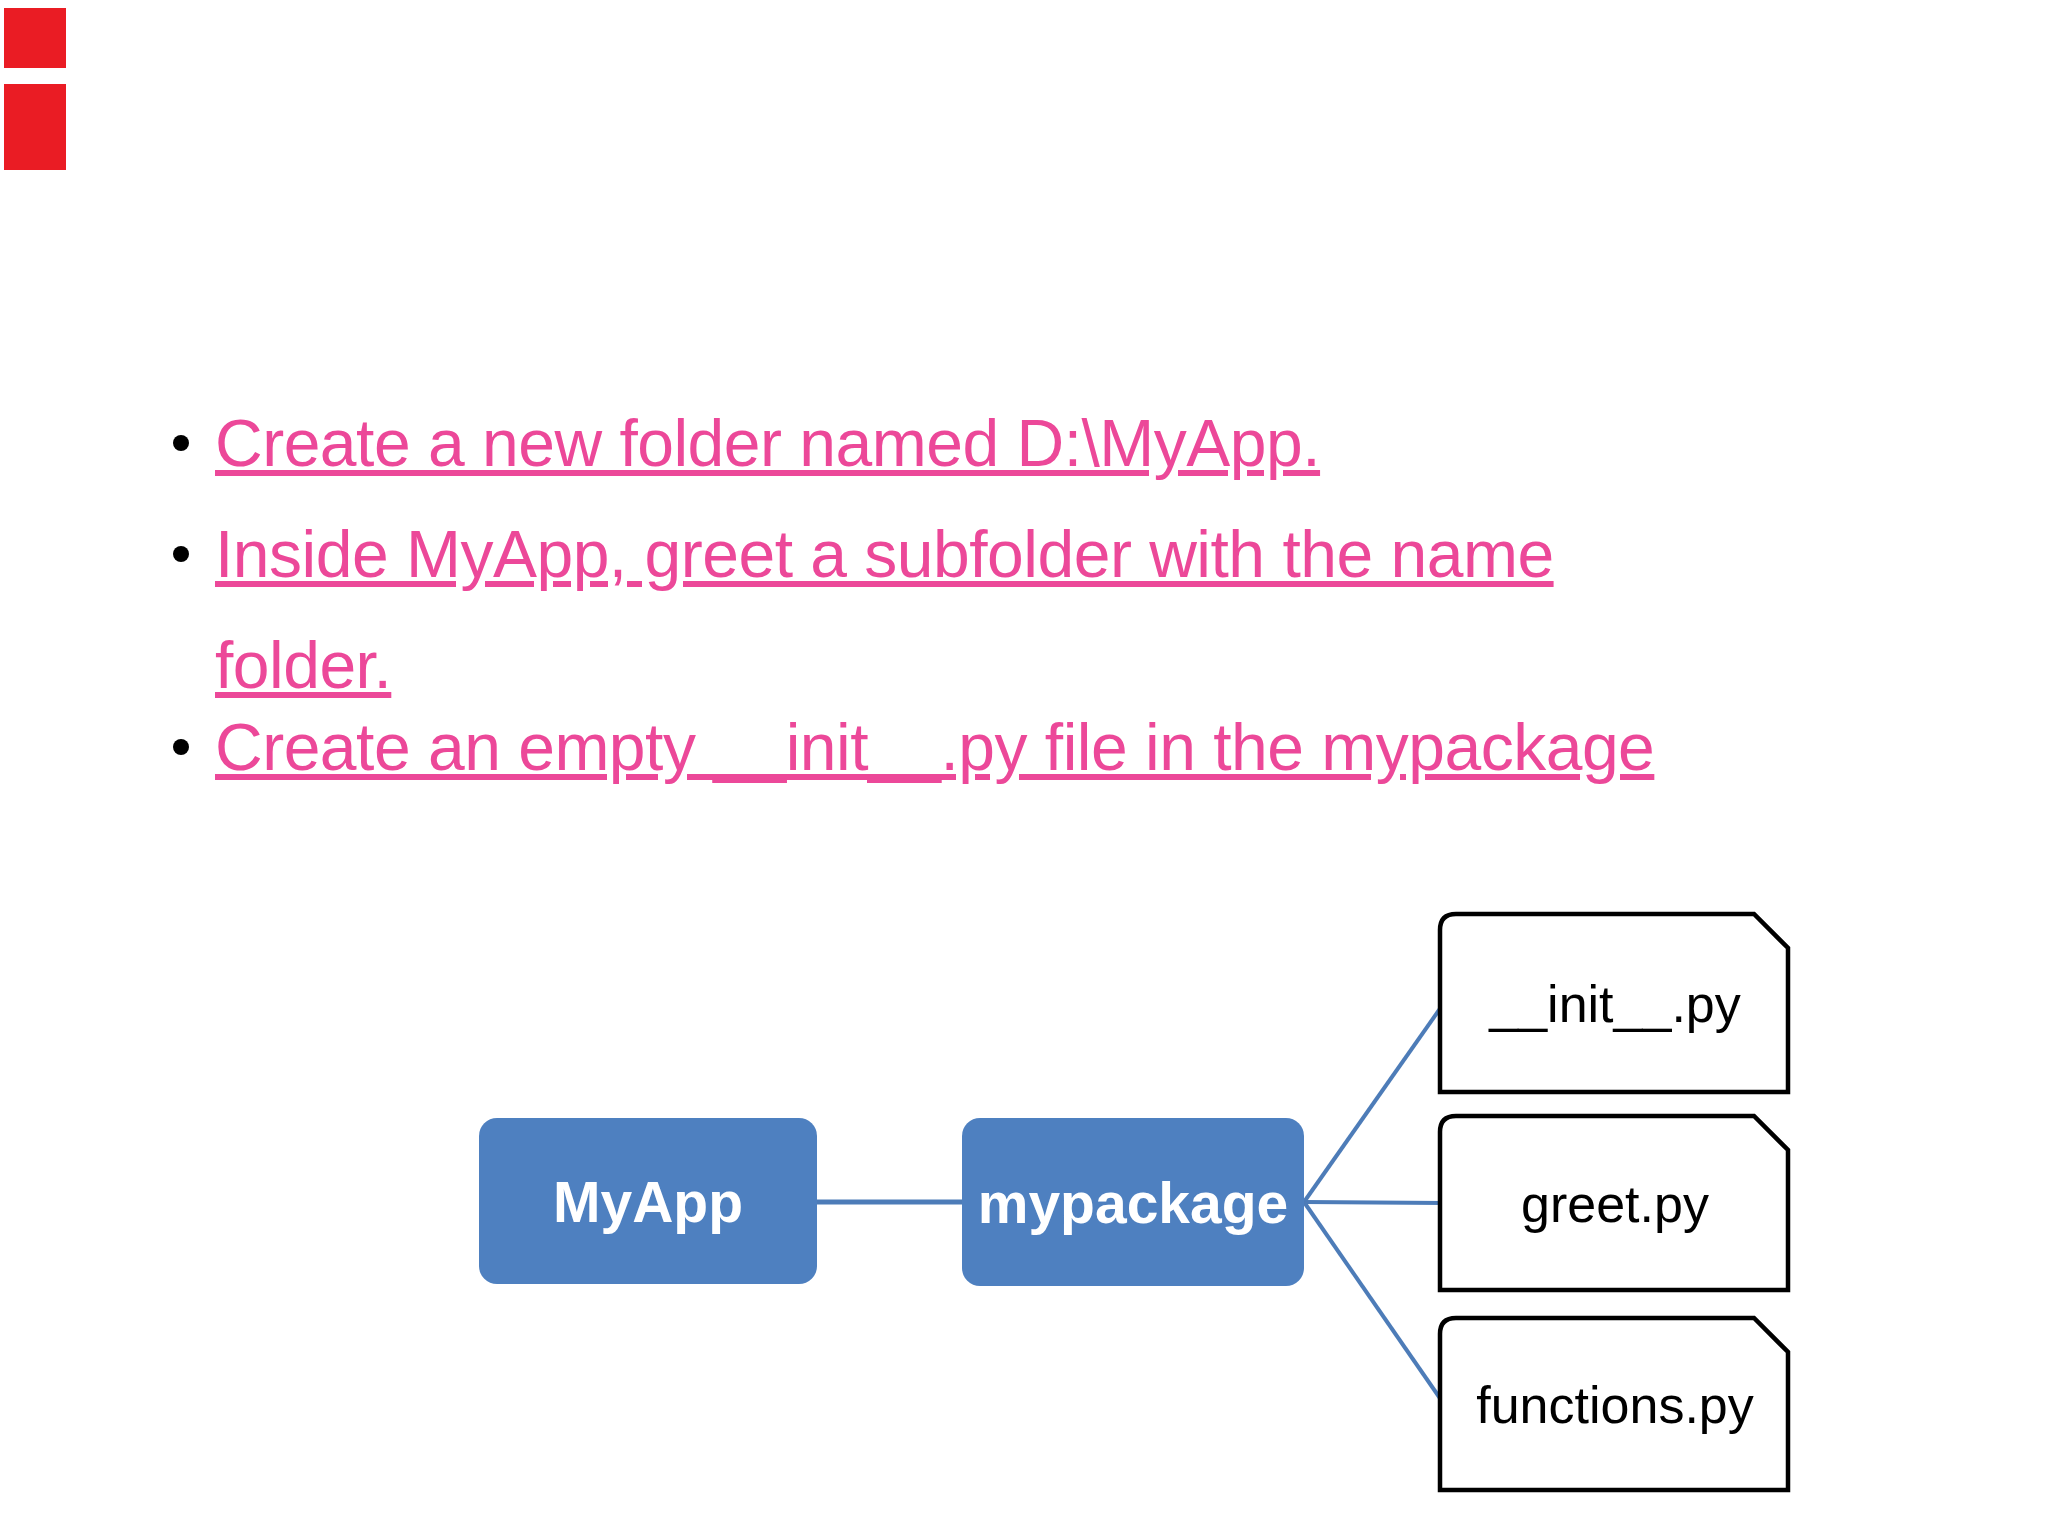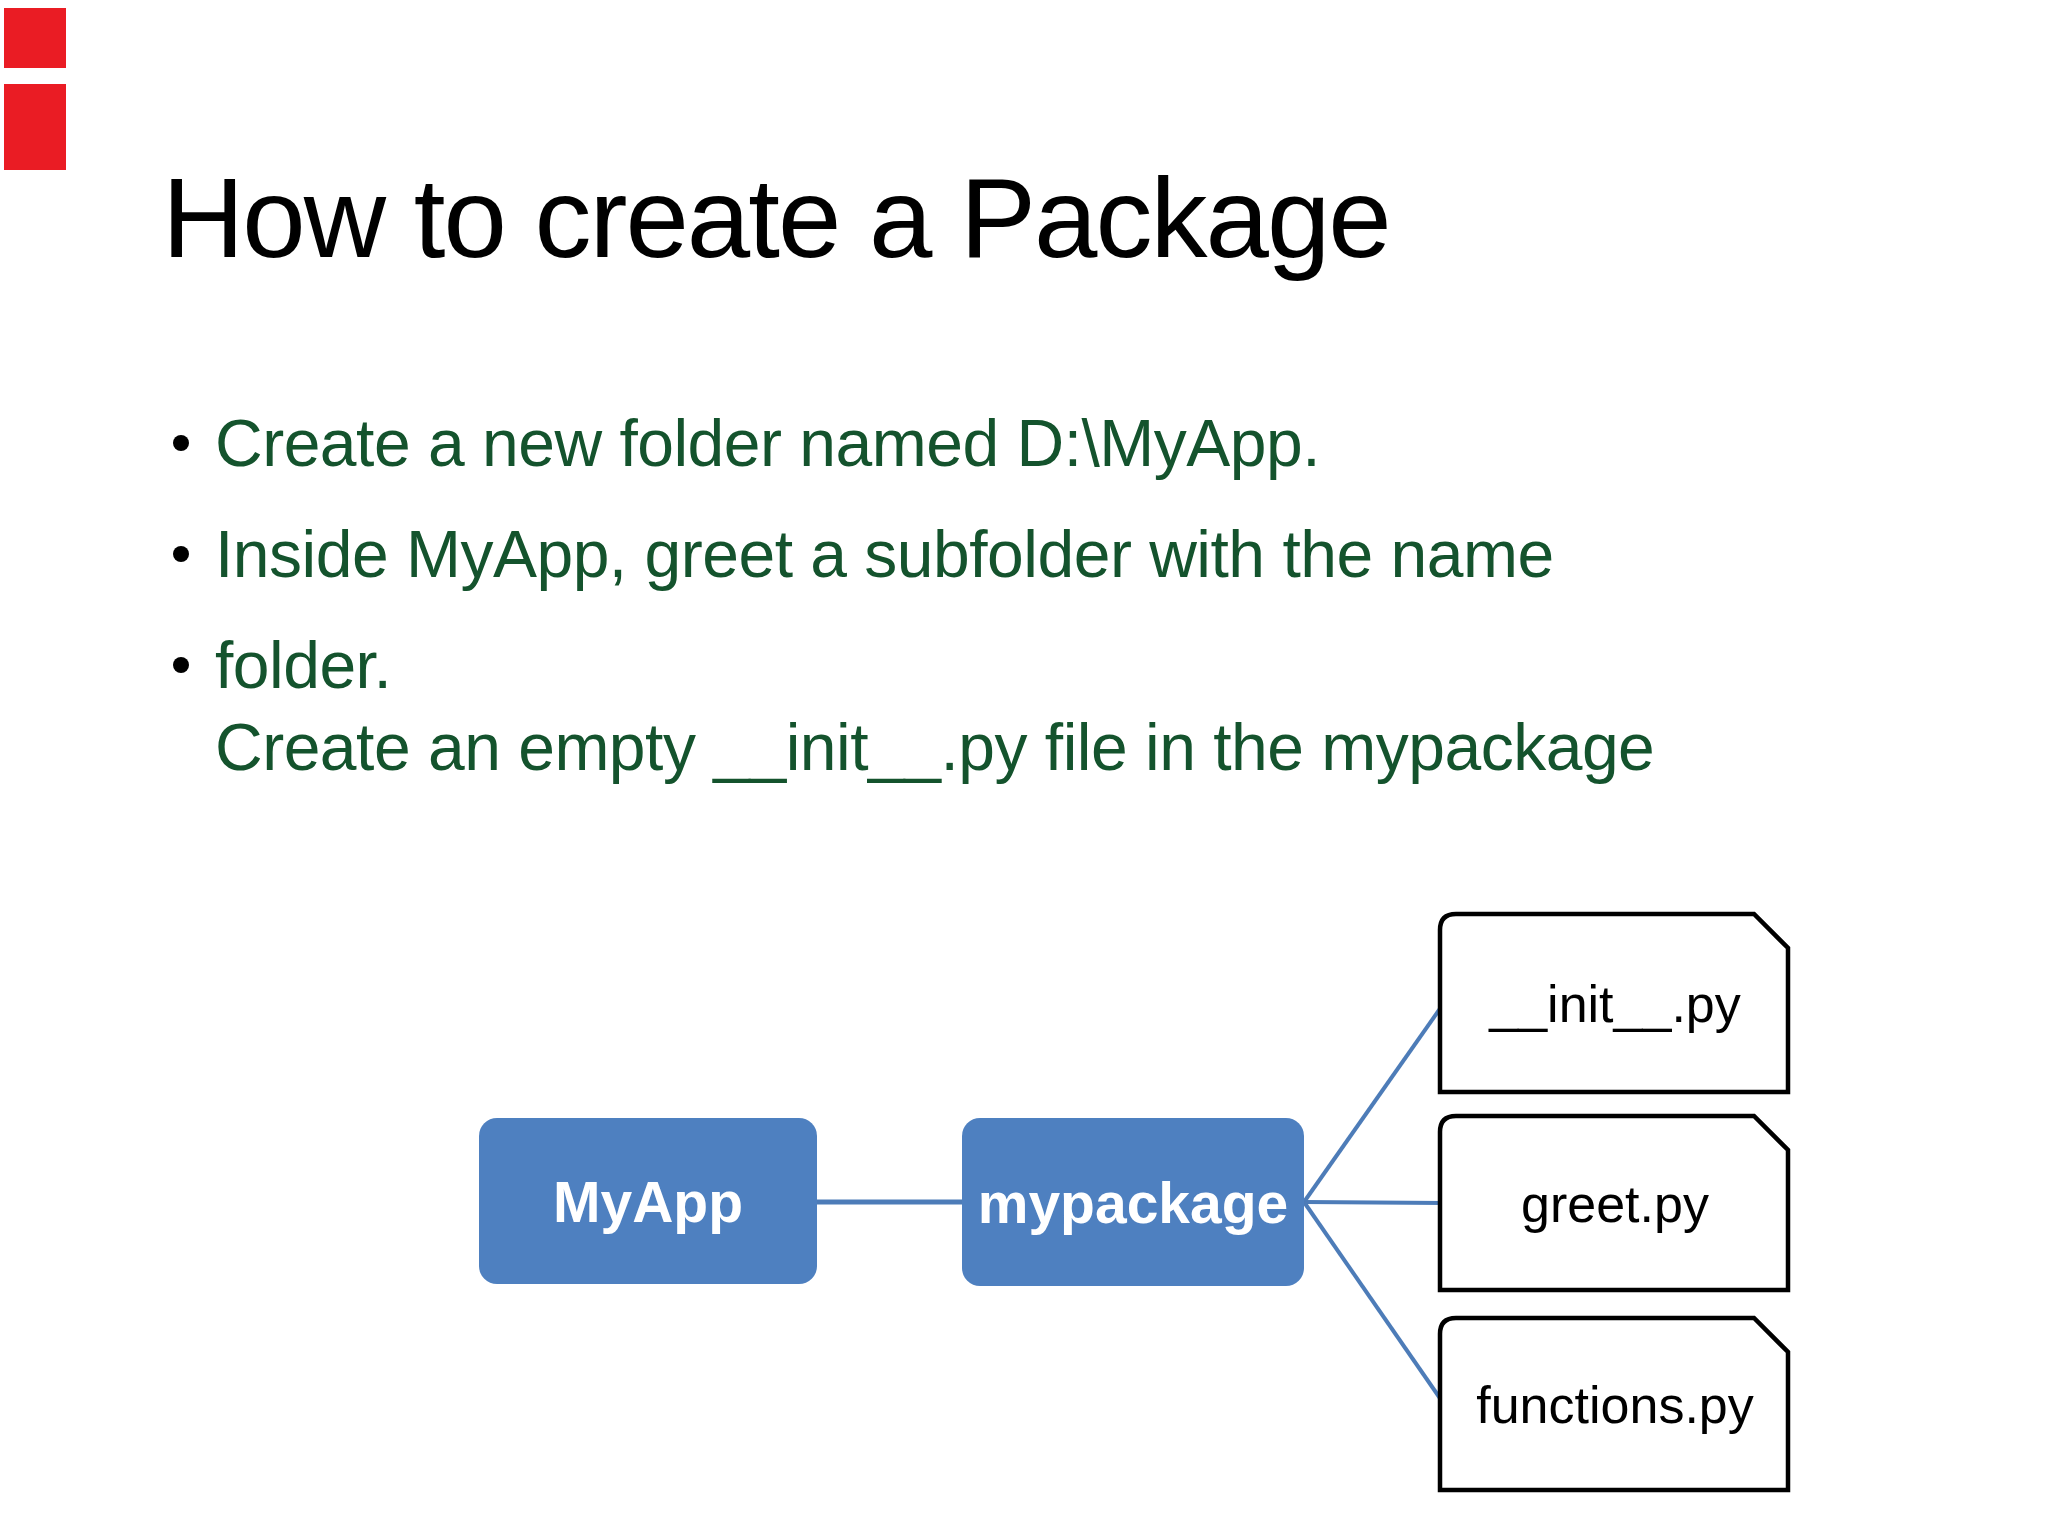--- a/index.html
+++ b/index.html
@@ -10,43 +10,43 @@
   }
   .title{
     position:absolute;left:162px;top:150px;margin:0;
     font-size:114px;font-weight:400;letter-spacing:-2px;
     line-height:1.2;color:#000;white-space:nowrap;
   }
   .bullets{
     position:absolute;left:163px;top:402px;width:1770px;
   }
   .bullet{
-    display:flex;align-items:flex-start;
-    font-size:66px;line-height:82px;letter-spacing:-0.5px;color:#14532d;
+    display:flex;align-items:flex-end;
+    font-size:66px;line-height:82px;letter-spacing:-0.5px;color:#ec4899;
     margin:0 0 29px 0;
+    text-decoration:underline;
   }
   .dot{flex:0 0 52px;position:relative;height:82px;}
   .dot::after{
     content:"";position:absolute;left:10px;top:33px;
     width:16px;height:16px;border-radius:50%;background:#000;
   }
   .txt{flex:1;}
   .diagram{
     position:absolute;left:0;top:0;width:2048px;height:1536px;
   }
   .diagram text{font-family:"Liberation Sans", sans-serif;}
   .node-label{font-size:57px;font-weight:700;fill:#ffffff;}
   .file-label{font-size:52px;font-weight:400;fill:#000000;}
 </style>
 </head>
 <body>
 
 <div class="slide">
 
-  <h1 class="title">How to create a Package</h1>
 
   <div class="bullets">
     <div class="bullet">
       <span class="dot"></span>
       <div class="txt">
         <div>Create a new folder named D:\MyApp.</div>
       </div>
     </div>
     <div class="bullet">
       <span class="dot"></span>

